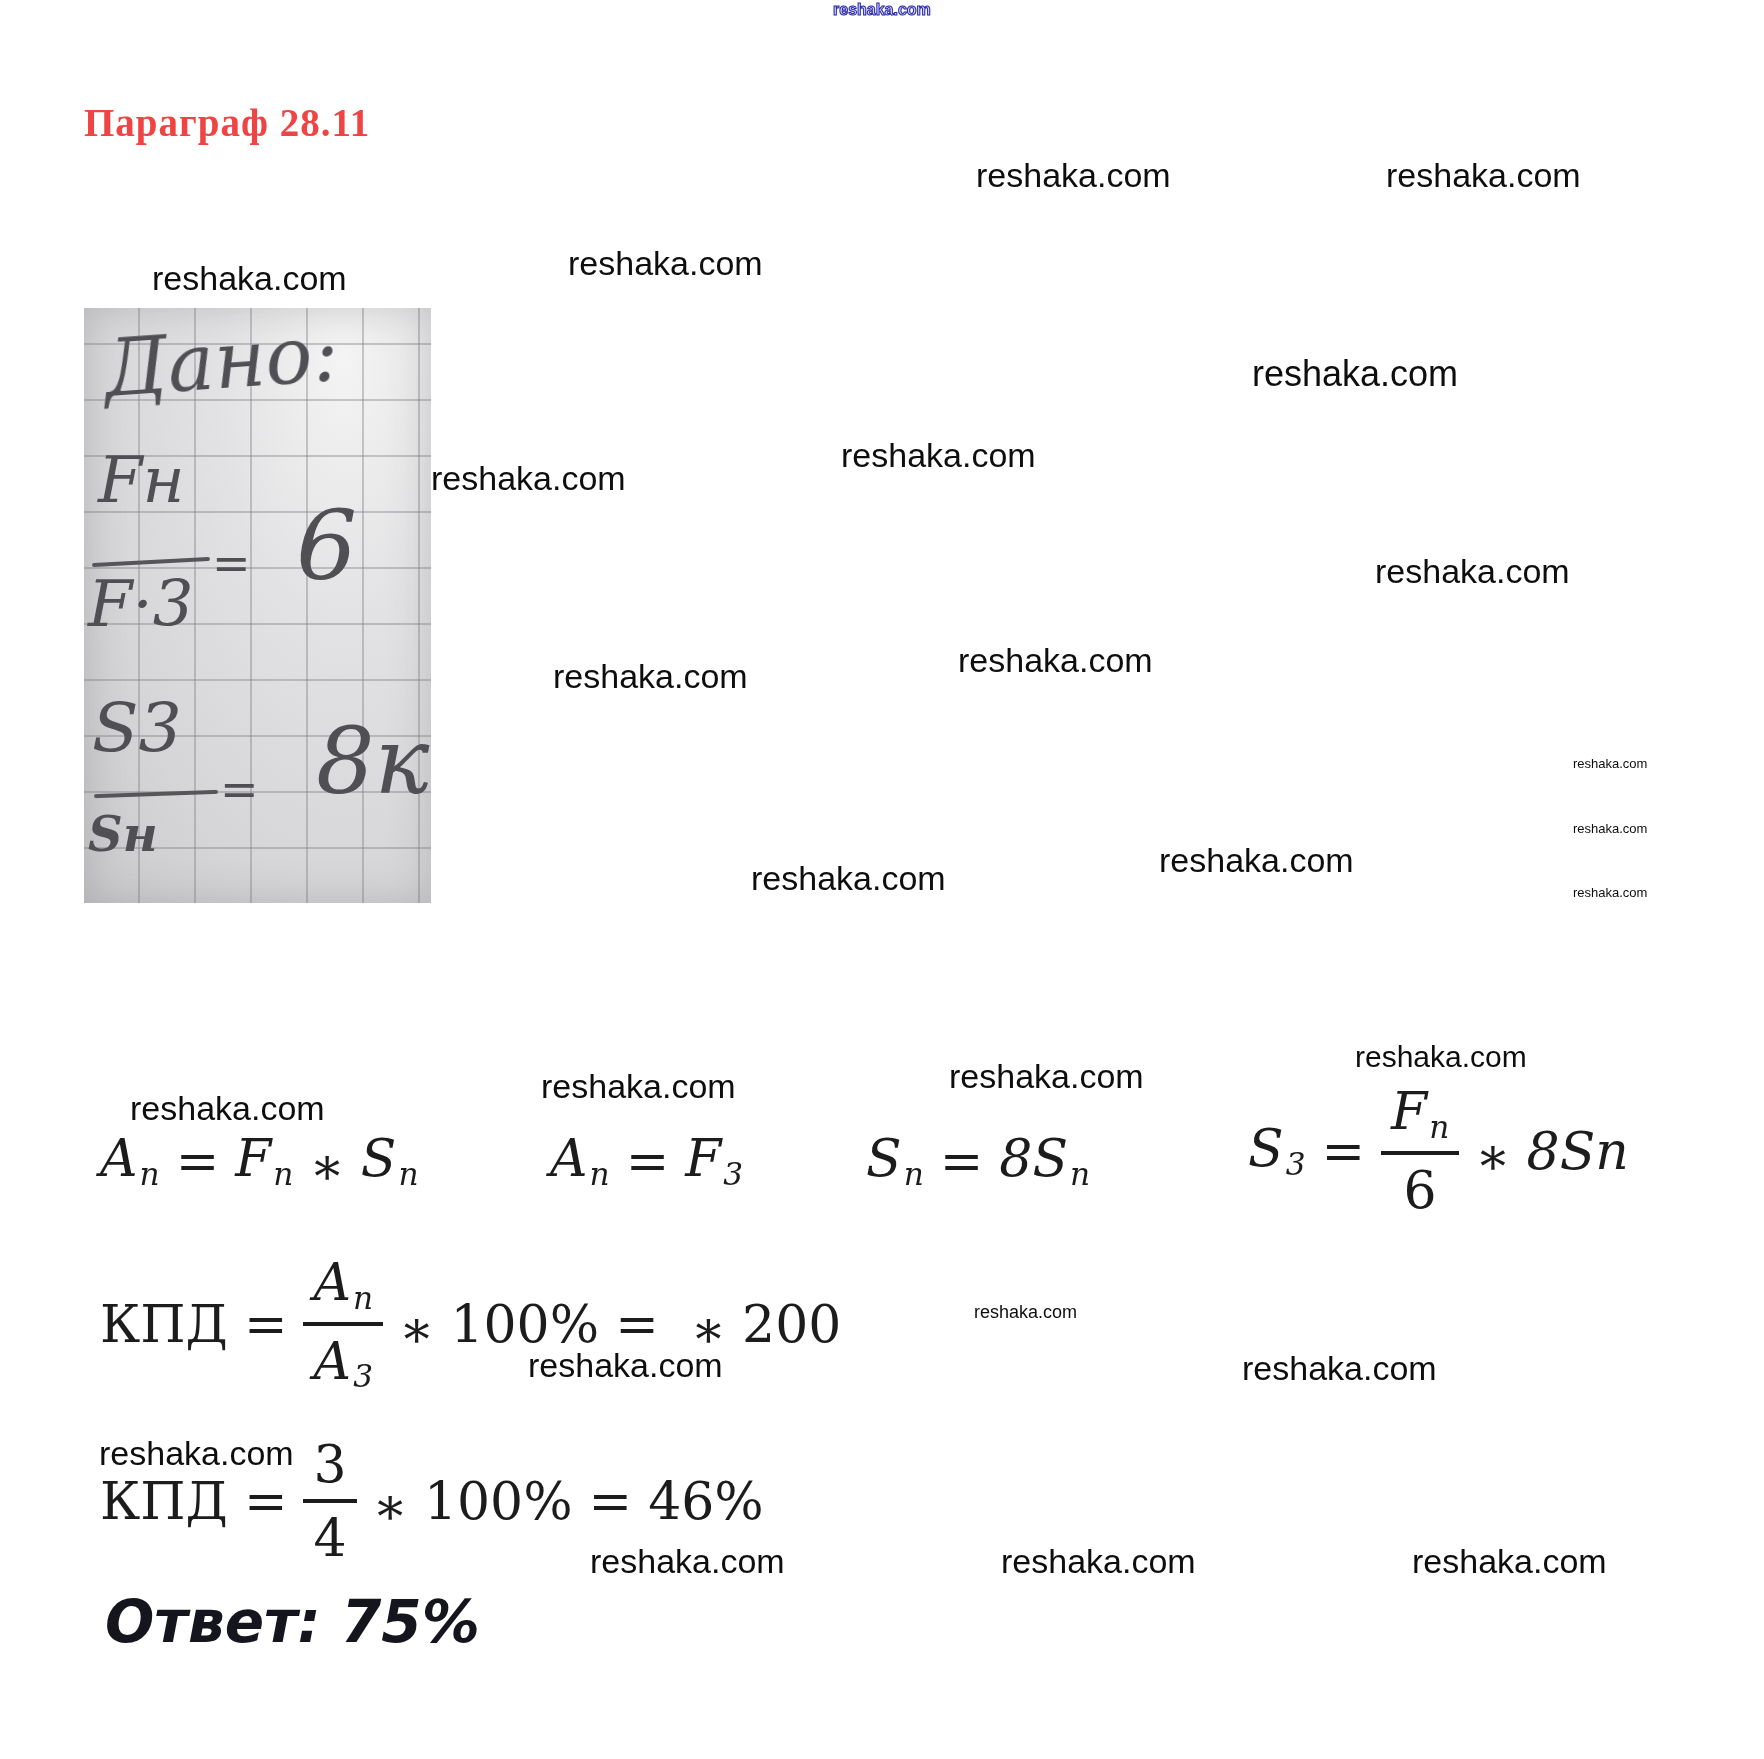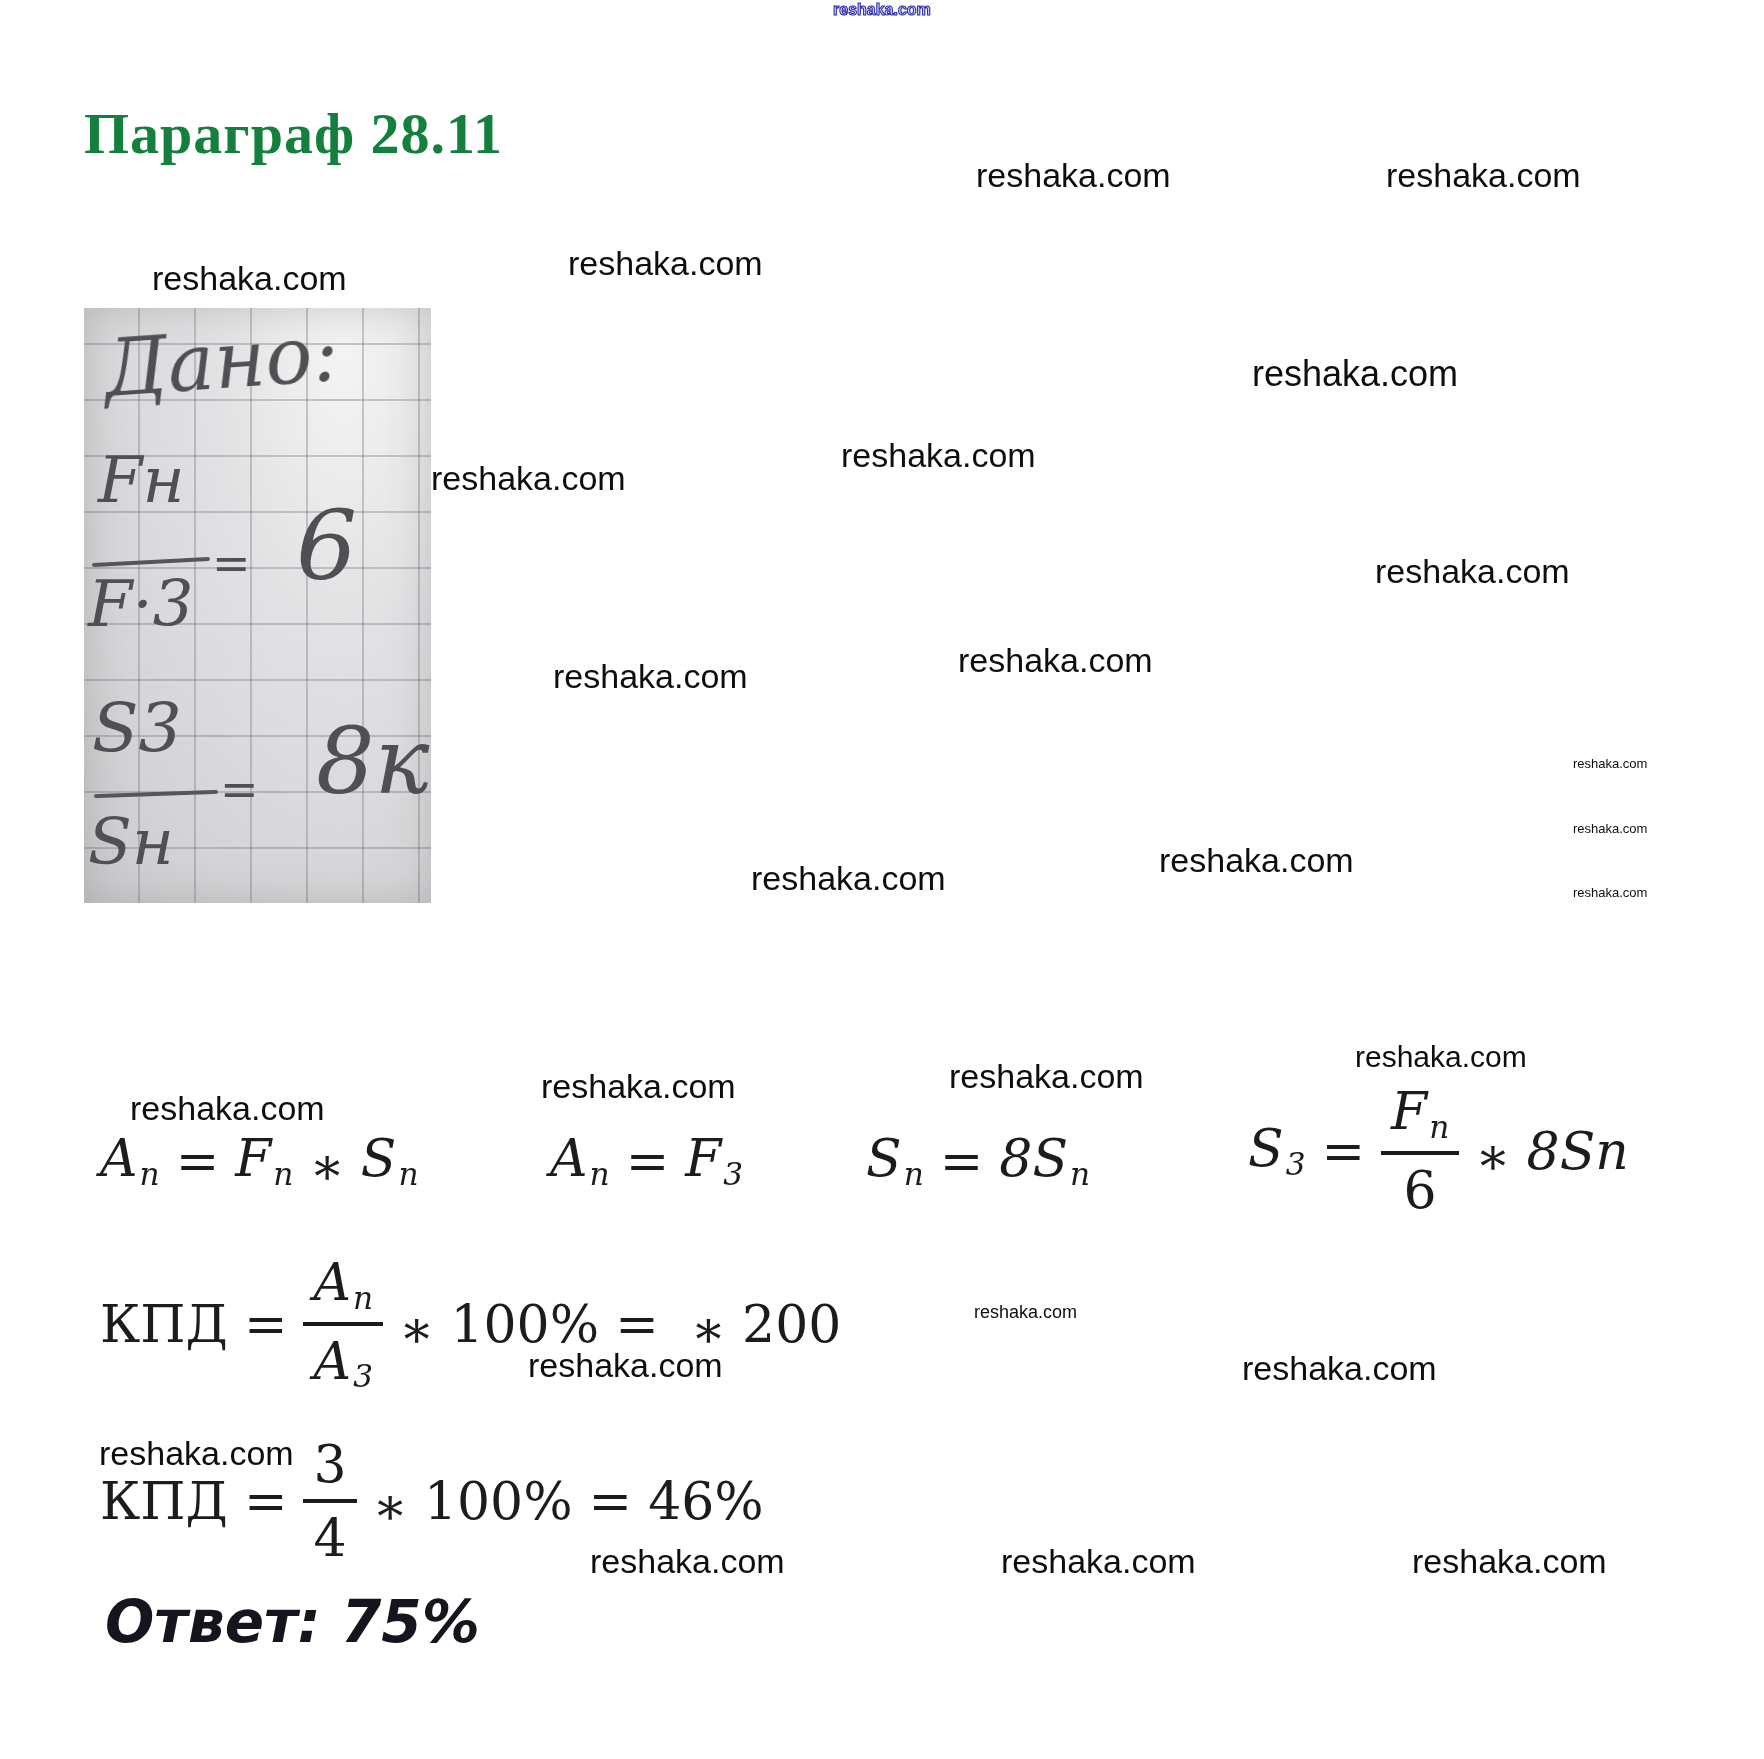--- a/index.html
+++ b/index.html
@@ -13,21 +13,21 @@
   .wm-t{font-size:30px;}
   .wm-md{font-size:21px;}
   .wm-fr{font-size:18px;}
   .wm-sm{font-size:15px;}
   .wm-xs{font-size:13px;}
   .wm-blue{font-size:16px;font-weight:bold;color:#d8d8f2;
            -webkit-text-stroke:1px #2b2bb0;text-shadow:0 0 1px #2b2bb0;}
 
   
   .title{position:absolute;left:84px;top:100px;font-family:"Liberation Serif",serif;
-         font-weight:bold;font-size:58px;color:#15803d;letter-spacing:1px;}
+         font-weight:bold;font-size:39px;color:#ef4444;letter-spacing:1px;}
 
   
   .photo{position:absolute;left:84px;top:308px;width:347px;height:595px;overflow:hidden;
      background:
        repeating-linear-gradient(0deg, rgba(255,255,255,0) 0 54px, rgba(122,122,128,.38) 54px 56px),
        repeating-linear-gradient(90deg, rgba(255,255,255,0) 0 54px, rgba(122,122,128,.38) 54px 56px),
        radial-gradient(ellipse at 75% 8%, #f4f4f4 0%, #e2e2e4 35%, #d6d6d8 70%, #c9c9cc 100%);
      box-shadow:inset 0 0 40px rgba(90,90,95,.25);}
   .pencil{position:absolute;font-family:"DejaVu Serif",serif;font-style:italic;
           color:#4f4f54;filter:blur(.6px);line-height:1;white-space:nowrap;}
@@ -94,21 +94,21 @@
     <div class="pencil" style="left:20px;top:14px;font-size:78px;transform:rotate(-4deg);">Дано:</div>
 
     <div class="pencil" style="left:14px;top:140px;font-size:64px;">Fн</div>
     <div class="pbar" style="left:8px;top:252px;width:118px;transform:rotate(-3deg);"></div>
     <div class="pencil" style="left:4px;top:264px;font-size:64px;">F·3</div>
     <div class="pencil" style="left:128px;top:232px;font-size:46px;">=</div>
     <div class="pencil" style="left:212px;top:190px;font-size:96px;">6</div>
 
     <div class="pencil" style="left:8px;top:386px;font-size:68px;">S3</div>
     <div class="pbar" style="left:10px;top:484px;width:124px;transform:rotate(-2deg);"></div>
-    <div class="pencil" style="left:4px;top:502px;font-size:64px;">Sн</div>
+    <div class="pencil" style="left:4px;top:502px;font-size:48px;font-weight:bold;">Sн</div>
     <div class="pencil" style="left:136px;top:458px;font-size:46px;">=</div>
     <div class="pencil" style="left:232px;top:408px;font-size:92px;">8к</div>
   </div>
 
   <div class="formula" style="left:100px;top:1120px;height:82px;">
     <span><span>A</span><span class="s">n</span></span>
     <span class="gap"></span>
       <span class="up">=</span>
       <span class="gap"></span>
     <span><span>F</span><span class="s">n</span></span>

